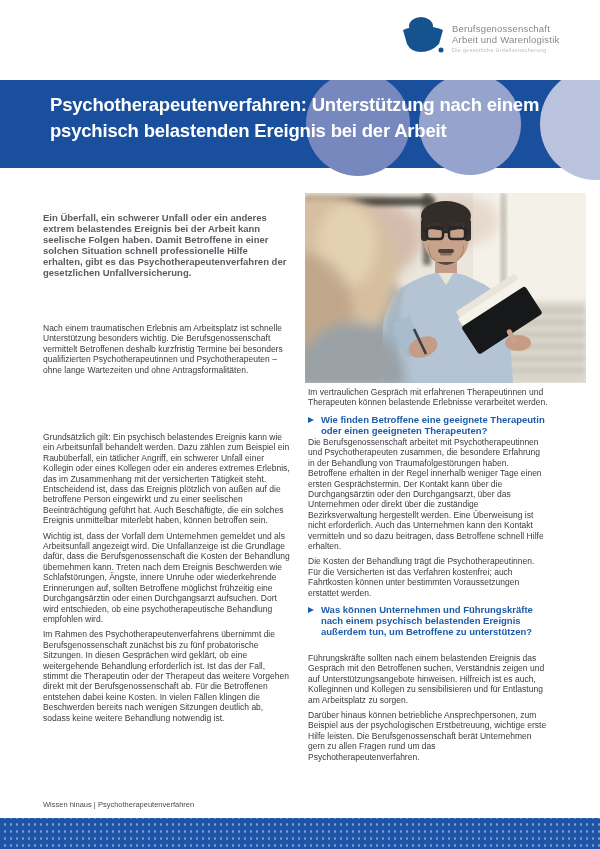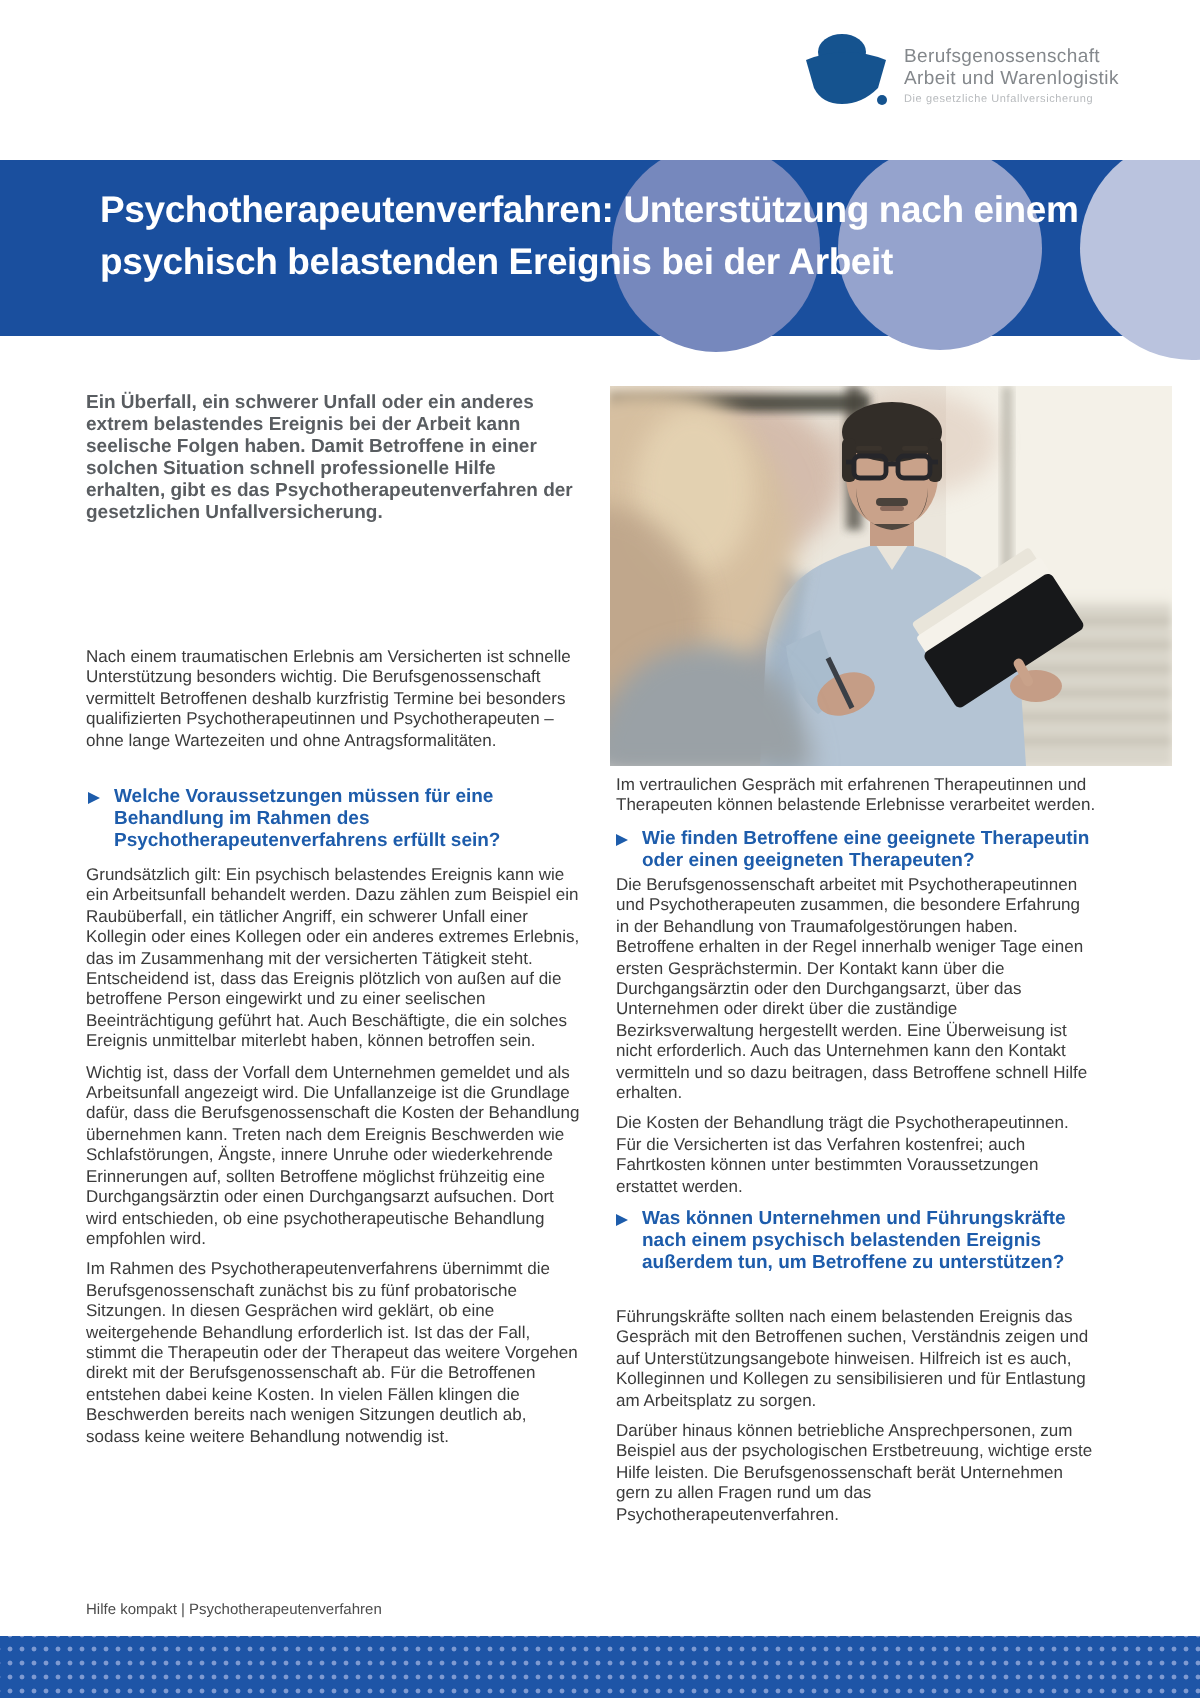--- a/index.html
+++ b/index.html
@@ -17,21 +17,21 @@
          font-size:18.5px;line-height:26px;letter-spacing:-0.2px;white-space:nowrap;}
 
   
   .logo{position:absolute;left:401px;top:14px;z-index:5;display:flex;align-items:flex-start;}
   .logo-text{margin-left:7px;padding-top:9px;}
   .logo-l1,.logo-l2{font-size:9.5px;line-height:11px;font-weight:normal;color:#84888c;letter-spacing:.2px;}
   .logo-l3{font-size:5.5px;line-height:7px;color:#b7babd;margin-top:2px;letter-spacing:.3px;}
 
   
   .abs{position:absolute;}
-  .intro{left:43px;top:196px;width:247px;font-size:9.5px;line-height:11px;
+  .intro{left:43px;top:212px;width:247px;font-size:9.5px;line-height:11px;
          font-weight:bold;color:#595d61;}
   .body-col{font-size:8.5px;line-height:10.4px;color:#3b3b3b;}
   .body-col p{margin:0 0 5px 0;}
   .h-blue{position:absolute;color:#1d5cab;font-weight:bold;font-size:9.5px;line-height:10.8px;}
   .bullet{position:absolute;left:-13px;top:2px;width:0;height:0;
           border-left:6px solid #1d5cab;border-top:3.5px solid transparent;
           border-bottom:3.5px solid transparent;}
   .footnote{left:43px;top:800px;width:240px;font-size:7.5px;line-height:9px;color:#4c4c4c;}
 
   
@@ -147,33 +147,29 @@
 
       <g>
         <ellipse cx="16" cy="80" rx="76" ry="80" fill="#d6bfa0" filter="url(#b6)"></ellipse>
         <ellipse cx="42" cy="52" rx="30" ry="42" fill="#e7d6b6" opacity="0.8" filter="url(#b6)"></ellipse>
         <ellipse cx="-4" cy="120" rx="52" ry="60" fill="#b79e84" opacity="0.7" filter="url(#b6)"></ellipse>
         <path d="M-10,192 Q0,126 56,130 Q96,142 102,192 Z" fill="#9aa1a6" filter="url(#b6)"></path>
       </g>
     </svg>
   </div>
 
-  <div class="abs body-col" style="left:43px;top:323px;width:247px;">Nach einem traumatischen Erlebnis am Versicherten ist schnelle Unterstützung besonders wichtig. Die Berufsgenossenschaft vermittelt Betroffenen deshalb kurzfristig Termine bei besonders qualifizierten Psychotherapeutinnen und Psychotherapeuten – ohne lange Wartezeiten und ohne Antragsformalitäten.</div>
+  <div class="abs body-col" style="left:43px;top:323px;width:247px;">Nach einem traumatischen Erlebnis am Arbeitsplatz ist schnelle Unterstützung besonders wichtig. Die Berufsgenossenschaft vermittelt Betroffenen deshalb kurzfristig Termine bei besonders qualifizierten Psychotherapeutinnen und Psychotherapeuten – ohne lange Wartezeiten und ohne Antragsformalitäten.</div>
 
-  <div class="h-blue" style="left:57px;top:394px;width:232px;">
-    <span class="bullet"></span>
-    <span>Welche Voraussetzungen müssen für eine Behandlung im Rahmen des Psychotherapeutenverfahrens erfüllt sein?</span>
-  </div>
   <div class="abs body-col" style="left:43px;top:432px;width:247px;">
     <p>Grundsätzlich gilt: Ein psychisch belastendes Ereignis kann wie ein Arbeitsunfall behandelt werden. Dazu zählen zum Beispiel ein Raubüberfall, ein tätlicher Angriff, ein schwerer Unfall einer Kollegin oder eines Kollegen oder ein anderes extremes Erlebnis, das im Zusammenhang mit der versicherten Tätigkeit steht. Entscheidend ist, dass das Ereignis plötzlich von außen auf die betroffene Person eingewirkt und zu einer seelischen Beeinträchtigung geführt hat. Auch Beschäftigte, die ein solches Ereignis unmittelbar miterlebt haben, können betroffen sein.</p>
     <p>Wichtig ist, dass der Vorfall dem Unternehmen gemeldet und als Arbeitsunfall angezeigt wird. Die Unfallanzeige ist die Grundlage dafür, dass die Berufsgenossenschaft die Kosten der Behandlung übernehmen kann. Treten nach dem Ereignis Beschwerden wie Schlafstörungen, Ängste, innere Unruhe oder wiederkehrende Erinnerungen auf, sollten Betroffene möglichst frühzeitig eine Durchgangsärztin oder einen Durchgangsarzt aufsuchen. Dort wird entschieden, ob eine psychotherapeutische Behandlung empfohlen wird.</p>
     <p>Im Rahmen des Psychotherapeutenverfahrens übernimmt die Berufsgenossenschaft zunächst bis zu fünf probatorische Sitzungen. In diesen Gesprächen wird geklärt, ob eine weitergehende Behandlung erforderlich ist. Ist das der Fall, stimmt die Therapeutin oder der Therapeut das weitere Vorgehen direkt mit der Berufsgenossenschaft ab. Für die Betroffenen entstehen dabei keine Kosten. In vielen Fällen klingen die Beschwerden bereits nach wenigen Sitzungen deutlich ab, sodass keine weitere Behandlung notwendig ist.</p>
   </div>
 
-  <div class="abs footnote">Hilfe kompakt | Psychotherapeutenverfahren</div>
+  <div class="abs footnote">Wissen hinaus | Psychotherapeutenverfahren</div>
 
   <div class="abs body-col" style="left:308px;top:387px;width:240px;">Im vertraulichen Gespräch mit erfahrenen Therapeutinnen und Therapeuten können belastende Erlebnisse verarbeitet werden.</div>
 
   <div class="h-blue" style="left:321px;top:415px;width:228px;">
     <span class="bullet"></span>
     <span>Wie finden Betroffene eine geeignete Therapeutin oder einen geeigneten Therapeuten?</span>
   </div>
   <div class="abs body-col" style="left:308px;top:437px;width:240px;">
     <p>Die Berufsgenossenschaft arbeitet mit Psychotherapeutinnen und Psychotherapeuten zusammen, die besondere Erfahrung in der Behandlung von Traumafolgestörungen haben. Betroffene erhalten in der Regel innerhalb weniger Tage einen ersten Gesprächstermin. Der Kontakt kann über die Durchgangsärztin oder den Durchgangsarzt, über das Unternehmen oder direkt über die zuständige Bezirksverwaltung hergestellt werden. Eine Überweisung ist nicht erforderlich. Auch das Unternehmen kann den Kontakt vermitteln und so dazu beitragen, dass Betroffene schnell Hilfe erhalten.</p>
     <p>Die Kosten der Behandlung trägt die Psychotherapeutinnen. Für die Versicherten ist das Verfahren kostenfrei; auch Fahrtkosten können unter bestimmten Voraussetzungen erstattet werden.</p>

